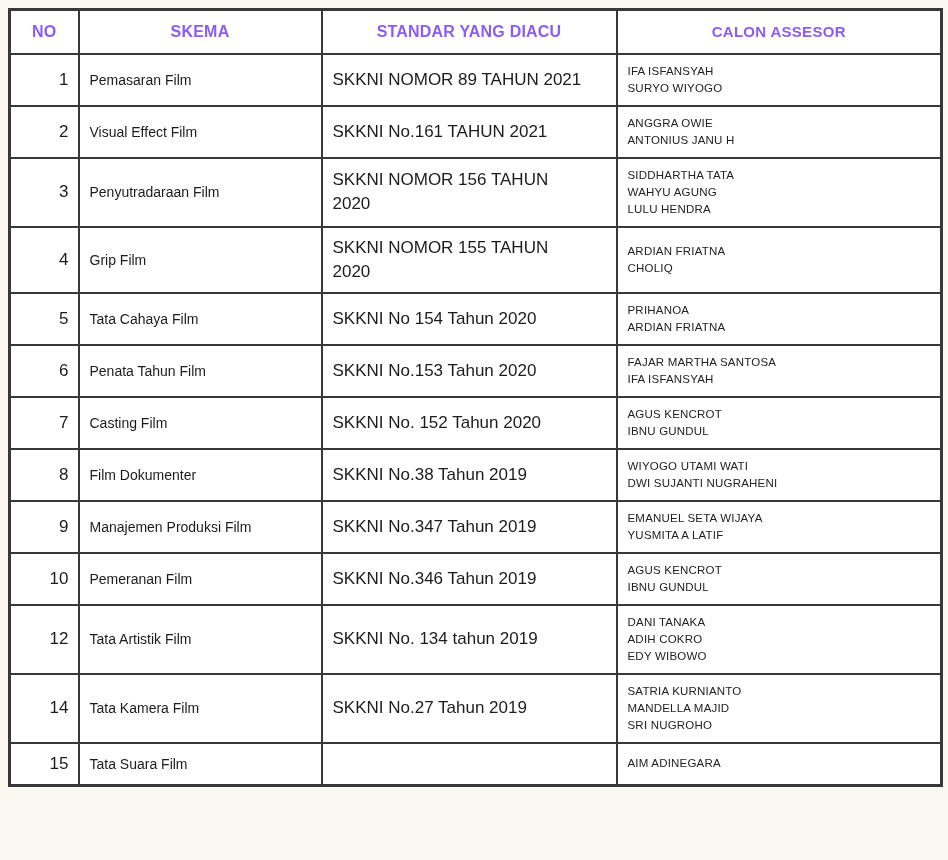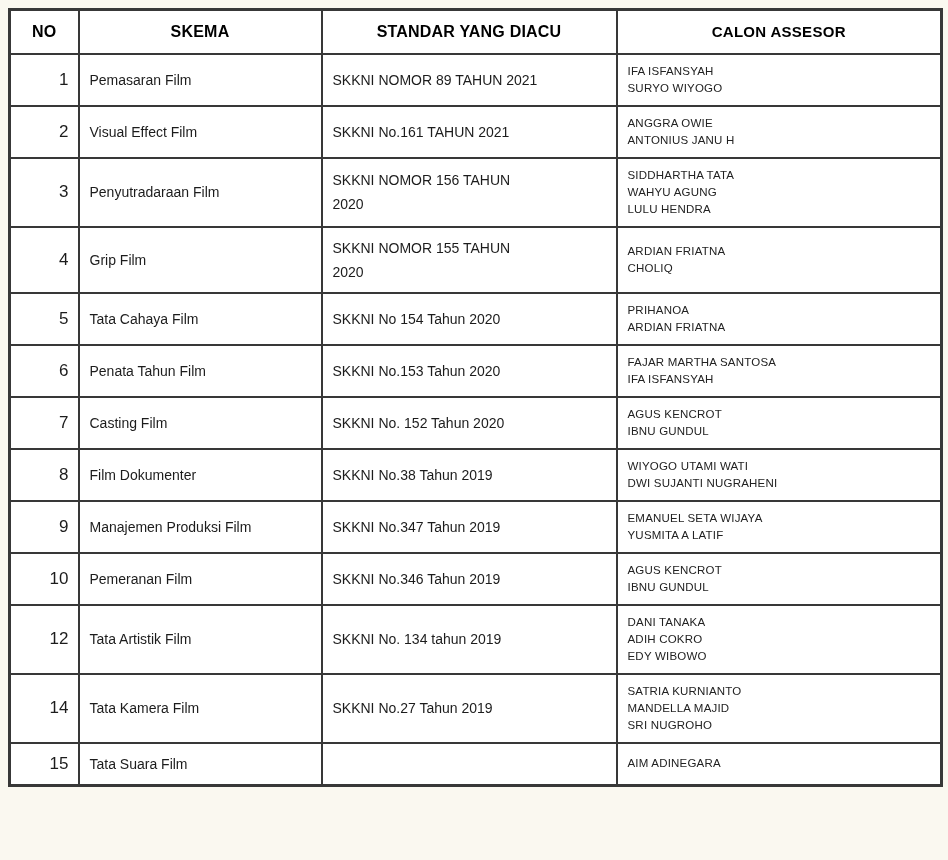--- a/index.html
+++ b/index.html
@@ -24,21 +24,21 @@
     width: 932px;
     background: #ffffff;
     border: 3px solid #383838;
   }
   th, td {
     border: 2px solid #383838;
     box-sizing: border-box;
   }
   th {
     background: #ffffff;
-    color: #000000;
+    color: #8b5cf6;
     font-weight: bold;
     text-align: center;
     vertical-align: middle;
     height: 44px;
     padding: 4px 6px;
   }
   th.main {
     font-size: 16px;
     letter-spacing: 0.2px;
   }
@@ -55,21 +55,21 @@
   td.no {
     text-align: right;
     padding-right: 9px;
     font-size: 17px;
   }
   td.skema {
     font-size: 14px;
     line-height: 24px;
   }
   td.standar {
-    font-size: 14px;
+    font-size: 17px;
     line-height: 24px;
   }
   td.standar div {
     white-space: nowrap;
   }
   td.assesor {
     font-size: 11.5px;
     line-height: 17px;
     letter-spacing: 0.2px;
     color: #222222;

